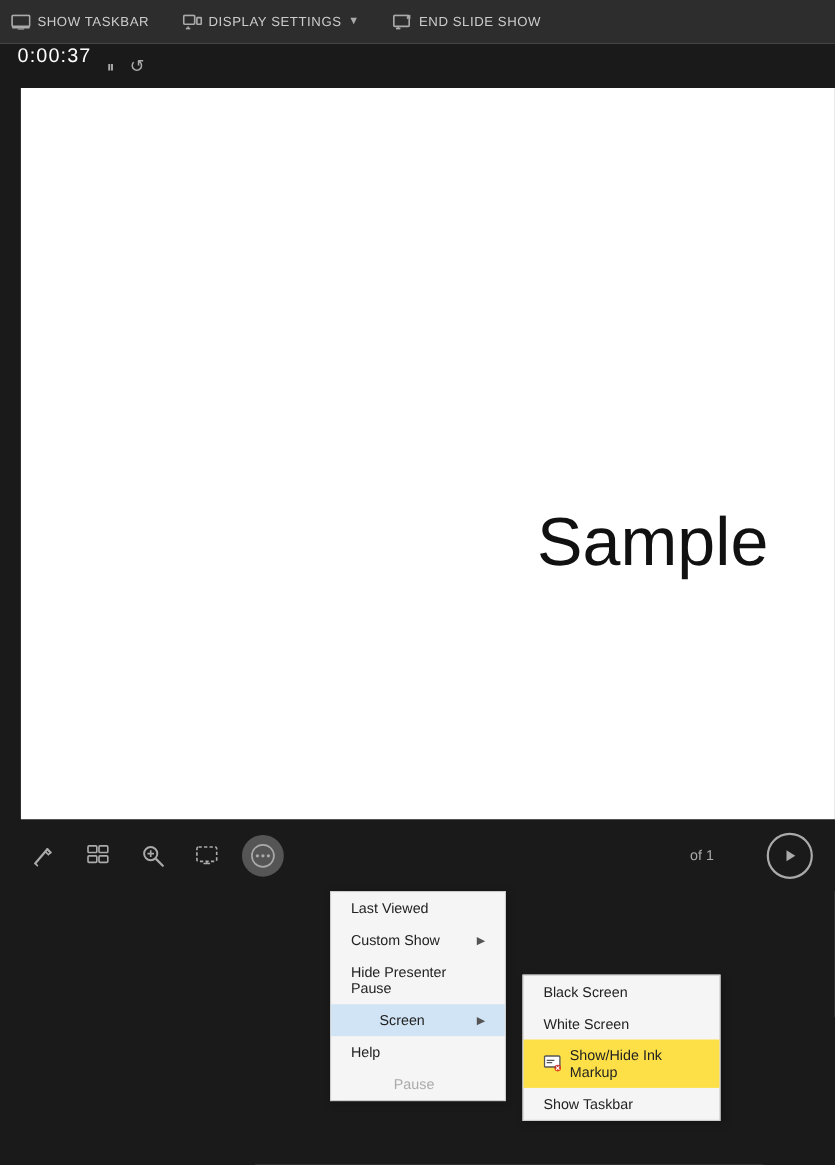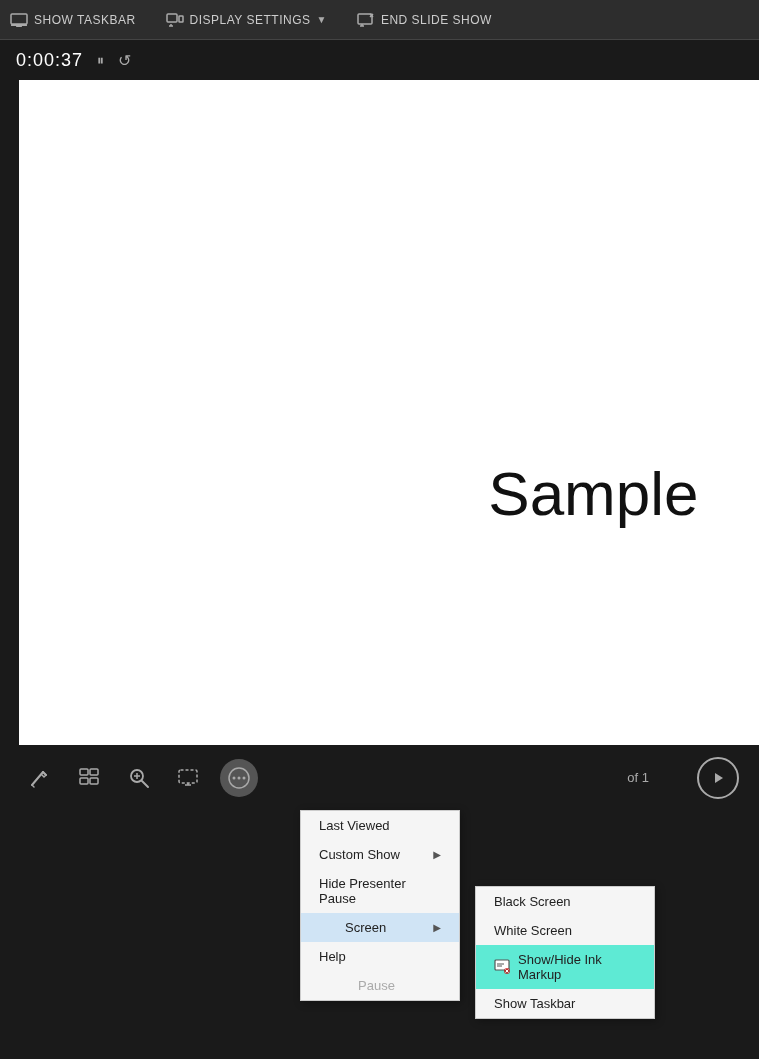--- a/index.html
+++ b/index.html
@@ -40,21 +40,20 @@
       align-items: center;
       justify-content: center;
     }
 
     
     #timer-bar {
       width: 100%;
       height: 40px;
       background: #1a1a1a;
       display: flex;
-      align-items: center;
       padding: 0 16px;
       gap: 14px;
     }
     #timer-text {
       color: #fff;
       font-size: 18px;
       font-weight: 400;
       letter-spacing: 1px;
     }
     .timer-btn {
@@ -176,21 +175,21 @@
     }
     .submenu-item {
       padding: 7px 18px;
       color: #222;
       cursor: pointer;
       display: flex;
       align-items: center;
       gap: 8px;
     }
     .submenu-item.highlighted {
-      background: #5eead4;
+      background: #fde047;
     }
     .submenu-item .item-icon {
       width: 16px;
       height: 16px;
       display: flex;
       align-items: center;
       justify-content: center;
       flex-shrink: 0;
     }
 

